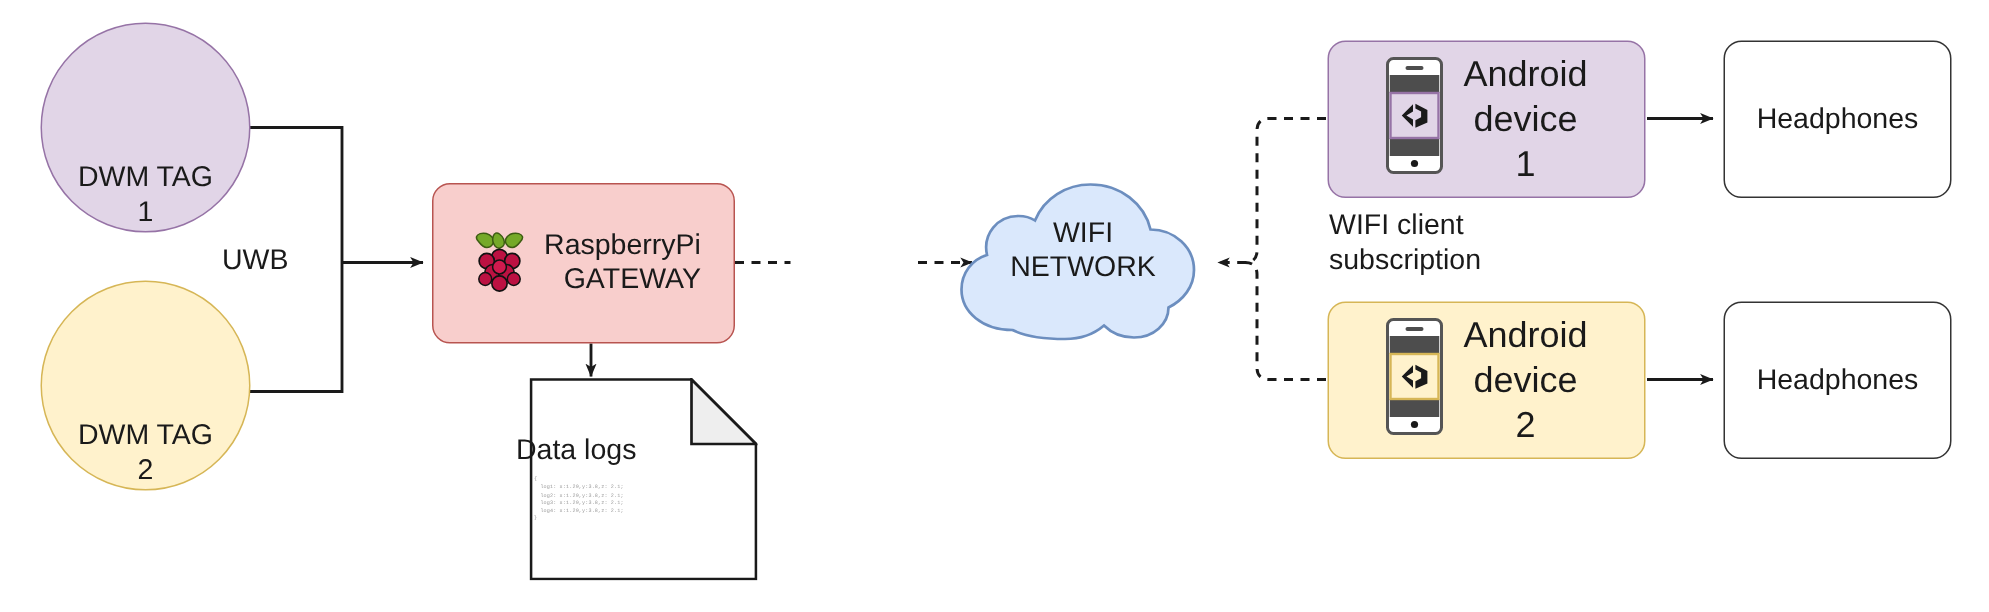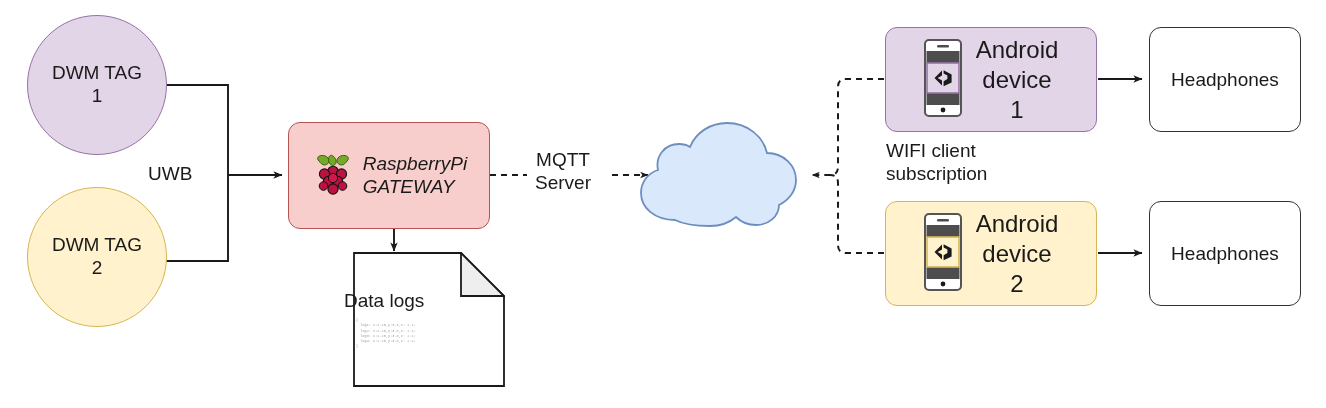--- a/index.html
+++ b/index.html
@@ -1,19 +1,19 @@
 <!DOCTYPE html>
 <html><head>
 <meta charset="utf-8">
 <style>
   html,body{margin:0;padding:0;background:#ffffff;}
   body{width:1326px;height:408px;font-family:"Liberation Sans",sans-serif;overflow:hidden;}
   #stage{position:relative;width:1326px;height:408px;background:#ffffff;}
   .node{position:absolute;box-sizing:border-box;display:flex;align-items:center;justify-content:center;text-align:center;color:#1a1a1a;}
-  .circle{border-radius:50%;border:1.6px solid;}
+  .circle{border-radius:50%;border:1.6px solid;align-items:flex-end;}
   .rbox{border:1.6px solid;border-radius:12px;}
   .lbl{position:absolute;color:#1a1a1a;white-space:pre-line;line-height:1.18;}
   .t19{font-size:19px;}
   svg.layer{position:absolute;left:0;top:0;width:1326px;height:408px;overflow:visible;}
   .two-line{line-height:1.2;}
   .devtext{font-size:24px;line-height:1.25;}
   .logtext{position:absolute;font-family:"Liberation Mono",monospace;font-size:3.4px;color:#9a9a9a;line-height:1.55;white-space:pre;letter-spacing:.1px;}
 </style>
 </head>
 <body>
@@ -85,21 +85,21 @@
           <circle cx="30.5" cy="22" r="5.1" fill="#bc1142" stroke="#111" stroke-width="1.1"></circle>
           <circle cx="17.5" cy="29.5" r="5.2" fill="#bc1142" stroke="#111" stroke-width="1.1"></circle>
           <circle cx="26.5" cy="29.5" r="5.2" fill="#bc1142" stroke="#111" stroke-width="1.1"></circle>
           <circle cx="22" cy="37" r="5.1" fill="#bc1142" stroke="#111" stroke-width="1.1"></circle>
           <circle cx="12.5" cy="34" r="4.3" fill="#bc1142" stroke="#111" stroke-width="1"></circle>
           <circle cx="31.5" cy="34" r="4.3" fill="#bc1142" stroke="#111" stroke-width="1"></circle>
           <circle cx="22" cy="26" r="4.6" fill="#d01a4e" stroke="#111" stroke-width="1"></circle>
         </g>
       </svg>
     </span>
-    <span class="t19 two-line" style="white-space:pre-line;text-align:left;font-style:italic;">RaspberryPi
+    <span class="t19 two-line" style="white-space:pre-line;text-align:right;">RaspberryPi
 GATEWAY</span>
   </div>
 
   <div style="position:absolute;left:318px;top:252px;width:152px;height:108px;padding-left:35px;">
     <svg width="152" height="135" viewBox="0 0 152 135">
       <path d="M1,1 L108,1 L151,44 L151,134 L1,134 Z" fill="#ffffff" stroke="#1a1a1a" stroke-width="1.8"></path>
       <path d="M108,1 L151,44 L108,44 Z" fill="#eeeeee" stroke="#1a1a1a" stroke-width="1.8" stroke-linejoin="miter"></path>
     </svg>
     <div class="lbl t19" style="left:26px;top:38px;">Data logs</div>
     <div class="logtext" style="left:38px;top:66px;">{
@@ -109,24 +109,24 @@
   log4: x:1.20,y:3.8,z: 2.1;
 }</div>
   </div>
 
   <div style="position:absolute;left:628px;top:112px;width:188px;height:126px;">
     <svg width="188" height="126" viewBox="0 0 188 126">
       <path d="M47,108 C27,108 13,96 13,81 C13,70 20,61 30,58 C27,44 37,32 51,32 C55,32 59,33 62,35
                C68,20 83,11 99,11 C119,11 135,24 139,41 C155,41 168,53 168,68 C168,79 161,88 151,93
                C151,104 141,113 128,113 C120,113 113,110 108,105 C101,111 92,114 82,114 C68,114 55,112 47,108 Z" fill="#dae8fc" stroke="#6c8ebf" stroke-width="1.8"></path>
     </svg>
+    <div class="lbl t19 two-line" style="left:0;top:33px;width:188px;text-align:center;white-space:pre-line;">WIFI
+NETWORK</div>
   </div>
 
-  <div class="lbl t19 two-line" style="left:535px;top:149px;white-space:pre-line;text-align:center;">MQTT
-Server</div>
 
   <div class="node rbox" style="left:885px;top:27px;width:212px;height:105px;background:#e1d5e7;border-color:#9673a6;gap:14px;">
     <span style="flex:none;">
       <svg width="38" height="78" viewBox="0 0 38 78">
         <rect x="1" y="1" width="36" height="76" rx="4" fill="#ffffff" stroke="#555" stroke-width="2"></rect>
         <rect x="2.5" y="12" width="33" height="12" fill="#4d4d4d"></rect>
         <rect x="2.5" y="54" width="33" height="12" fill="#4d4d4d"></rect>
         <rect x="3" y="24" width="32" height="30" fill="#e1d5e7" stroke="#9673a6" stroke-width="1.6"></rect>
         <rect x="13" y="6" width="12" height="2.6" rx="1.3" fill="#4d4d4d"></rect>
         <circle cx="19" cy="71" r="2.4" fill="#1a1a1a"></circle>

